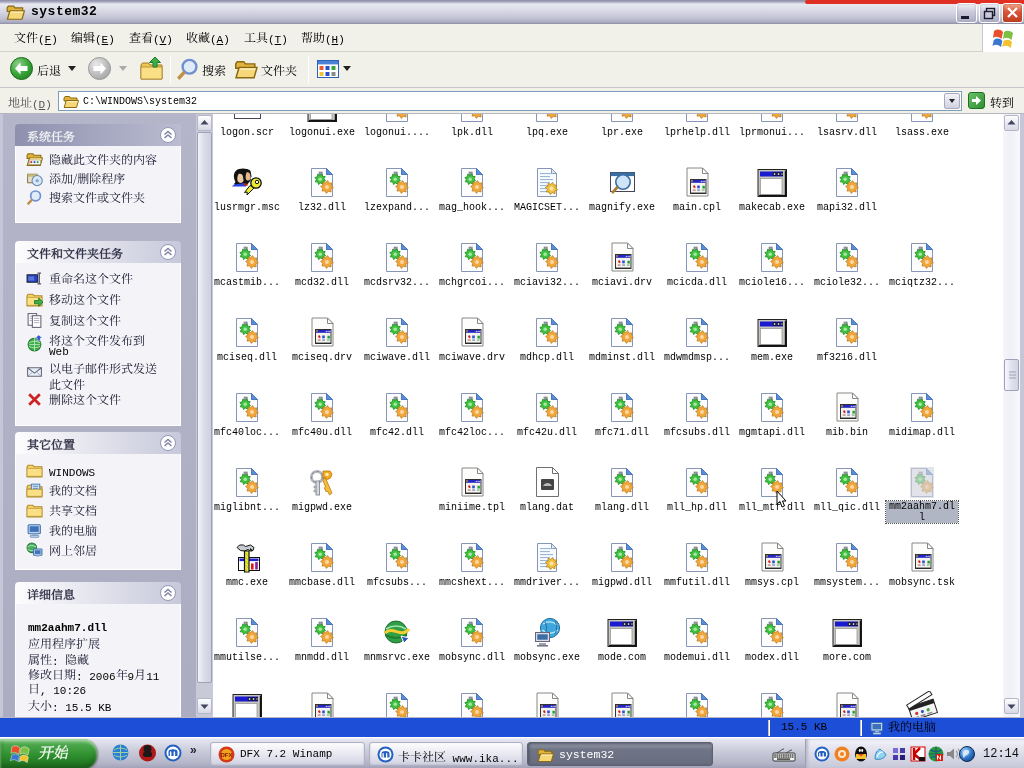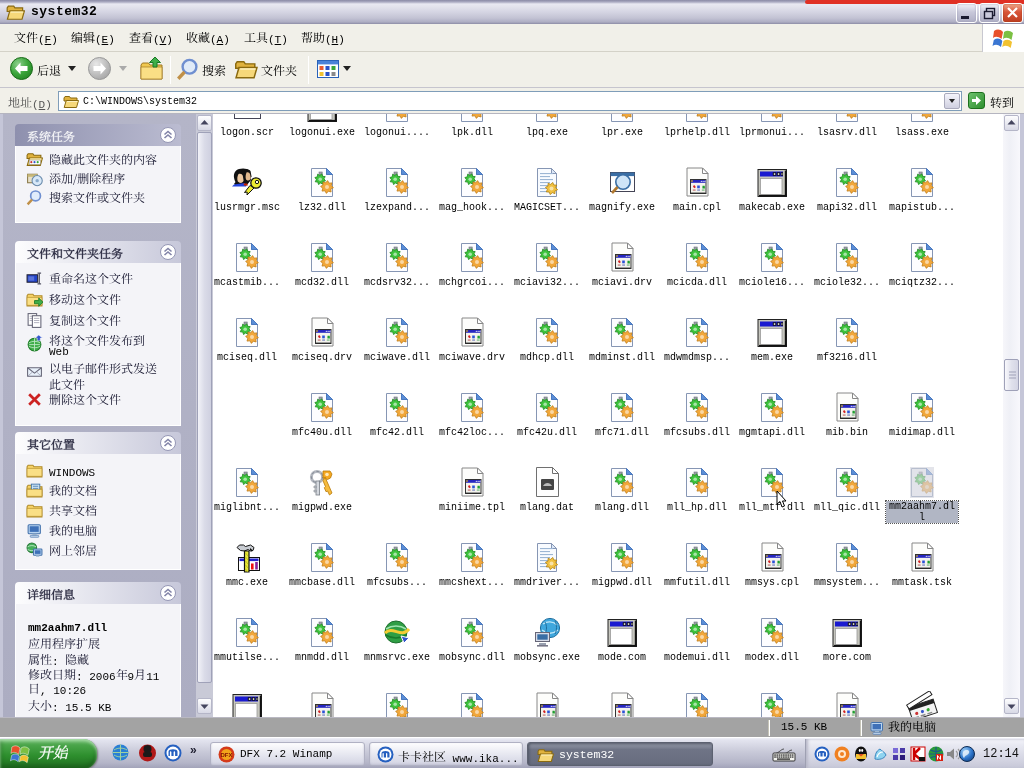--- a/index.html
+++ b/index.html
@@ -41,21 +41,21 @@
 #sscroll{position:absolute;left:196px;top:0;width:17px;height:603px;background:#c9cad7}
 
 #main{position:absolute;left:213px;top:0;width:787px;height:603px;background:#fff;overflow:hidden}
 #mscroll{position:absolute;left:1003px;top:0;width:17px;height:603px;background:linear-gradient(to right,#f6f6fa,#eff0f6 40%,#f8f8fc);}
 .sbtn{position:absolute;left:1px;width:15px;height:16px;border-radius:2px;background:linear-gradient(#fdfdfe,#d8d9e6);border:1px solid #b5b6c8;
  color:#4d4e66;font-size:9px;text-align:center;line-height:14px}
 .cell{position:absolute;width:74px;text-align:center}
 .cell .lbl{font-family:"Liberation Mono",monospace;font-size:10px;letter-spacing:0;line-height:12px;color:#000;margin-top:4px;white-space:nowrap}
 .cell svg{display:block;margin:0 auto}
 
-#status{left:0;top:717px;width:1024px;height:20px;background:#a3a3a3;border-top:1px solid #b9b8c2;font-size:11px}
+#status{left:0;top:717px;width:1024px;height:20px;background:#1d4ed8;border-top:1px solid #b9b8c2;font-size:11px}
 .ssep{position:absolute;top:2px;width:2px;height:16px;border-left:1px solid #c6c4b8;border-right:1px solid #fff}
 
 #taskbar{left:0;top:737px;width:1024px;height:31px;
  background:linear-gradient(#eff0f8 0,#e3e4ef 2px,#c8c9d8 14px,#b4b5c8 25px,#9fa0b6 31px);border-top:1px solid #fff}
 #startbtn{position:absolute;left:0;top:1px;width:97px;height:30px;border-radius:0 14px 14px 0;
  background:linear-gradient(#7bc27b 0,#4aa54a 20%,#2e8f2e 55%,#257b25 80%,#1d6b1d 100%);
  box-shadow:inset 0 2px 3px #a8dca8,inset 0 -3px 5px #1a5c1a,1px 1px 2px #777;}
 .tkbtn{position:absolute;top:4px;height:24px;border-radius:3px;border:1px solid #b0b1c3;
  background:linear-gradient(#fdfdfe,#e3e4ee 60%,#d2d3e2);box-shadow:inset 0 -1px 2px #c0c1d2}
 .tkbtn.active{background:linear-gradient(#9ba0af,#6f7486 30%,#676c7e);border:1px solid #5c6170;box-shadow:inset 1px 1px 3px #4e5362}
@@ -922,26 +922,20 @@
           <use href="#con"></use>
         </svg>
         <div class="lbl">makecab.exe</div>
       </div>
 <div class="cell" style="left:597px;top:52px">
         <svg width="32" height="32">
           <use href="#dll"></use>
         </svg>
         <div class="lbl">mapi32.dll</div>
       </div>
-<div class="cell" style="left:672px;top:52px">
-        <svg width="32" height="32">
-          <use href="#dll"></use>
-        </svg>
-        <div class="lbl">mapistub...</div>
-      </div>
 <div class="cell" style="left:-3px;top:127px">
         <svg width="32" height="32">
           <use href="#dll"></use>
         </svg>
         <div class="lbl">mcastmib...</div>
       </div>
 <div class="cell" style="left:72px;top:127px">
         <svg width="32" height="32">
           <use href="#dll"></use>
         </svg>
@@ -1042,20 +1036,26 @@
           <use href="#con"></use>
         </svg>
         <div class="lbl">mem.exe</div>
       </div>
 <div class="cell" style="left:597px;top:202px">
         <svg width="32" height="32">
           <use href="#dll"></use>
         </svg>
         <div class="lbl">mf3216.dll</div>
       </div>
+<div class="cell" style="left:-3px;top:277px">
+        <svg width="32" height="32">
+          <use href="#dll"></use>
+        </svg>
+        <div class="lbl">mfc40loc...</div>
+      </div>
 <div class="cell" style="left:72px;top:277px">
         <svg width="32" height="32">
           <use href="#dll"></use>
         </svg>
         <div class="lbl">mfc40u.dll</div>
       </div>
 <div class="cell" style="left:147px;top:277px">
         <svg width="32" height="32">
           <use href="#dll"></use>
         </svg>
@@ -1208,21 +1208,21 @@
 <div class="cell" style="left:597px;top:427px">
         <svg width="32" height="32">
           <use href="#dll"></use>
         </svg>
         <div class="lbl">mmsystem...</div>
       </div>
 <div class="cell" style="left:672px;top:427px">
         <svg width="32" height="32">
           <use href="#drv"></use>
         </svg>
-        <div class="lbl">mmtask.tsk</div>
+        <div class="lbl">mobsync.tsk</div>
       </div>
 <div class="cell" style="left:-3px;top:502px">
         <svg width="32" height="32">
           <use href="#dll"></use>
         </svg>
         <div class="lbl">mmutilse...</div>
       </div>
 <div class="cell" style="left:72px;top:502px">
         <svg width="32" height="32">
           <use href="#dll"></use>

